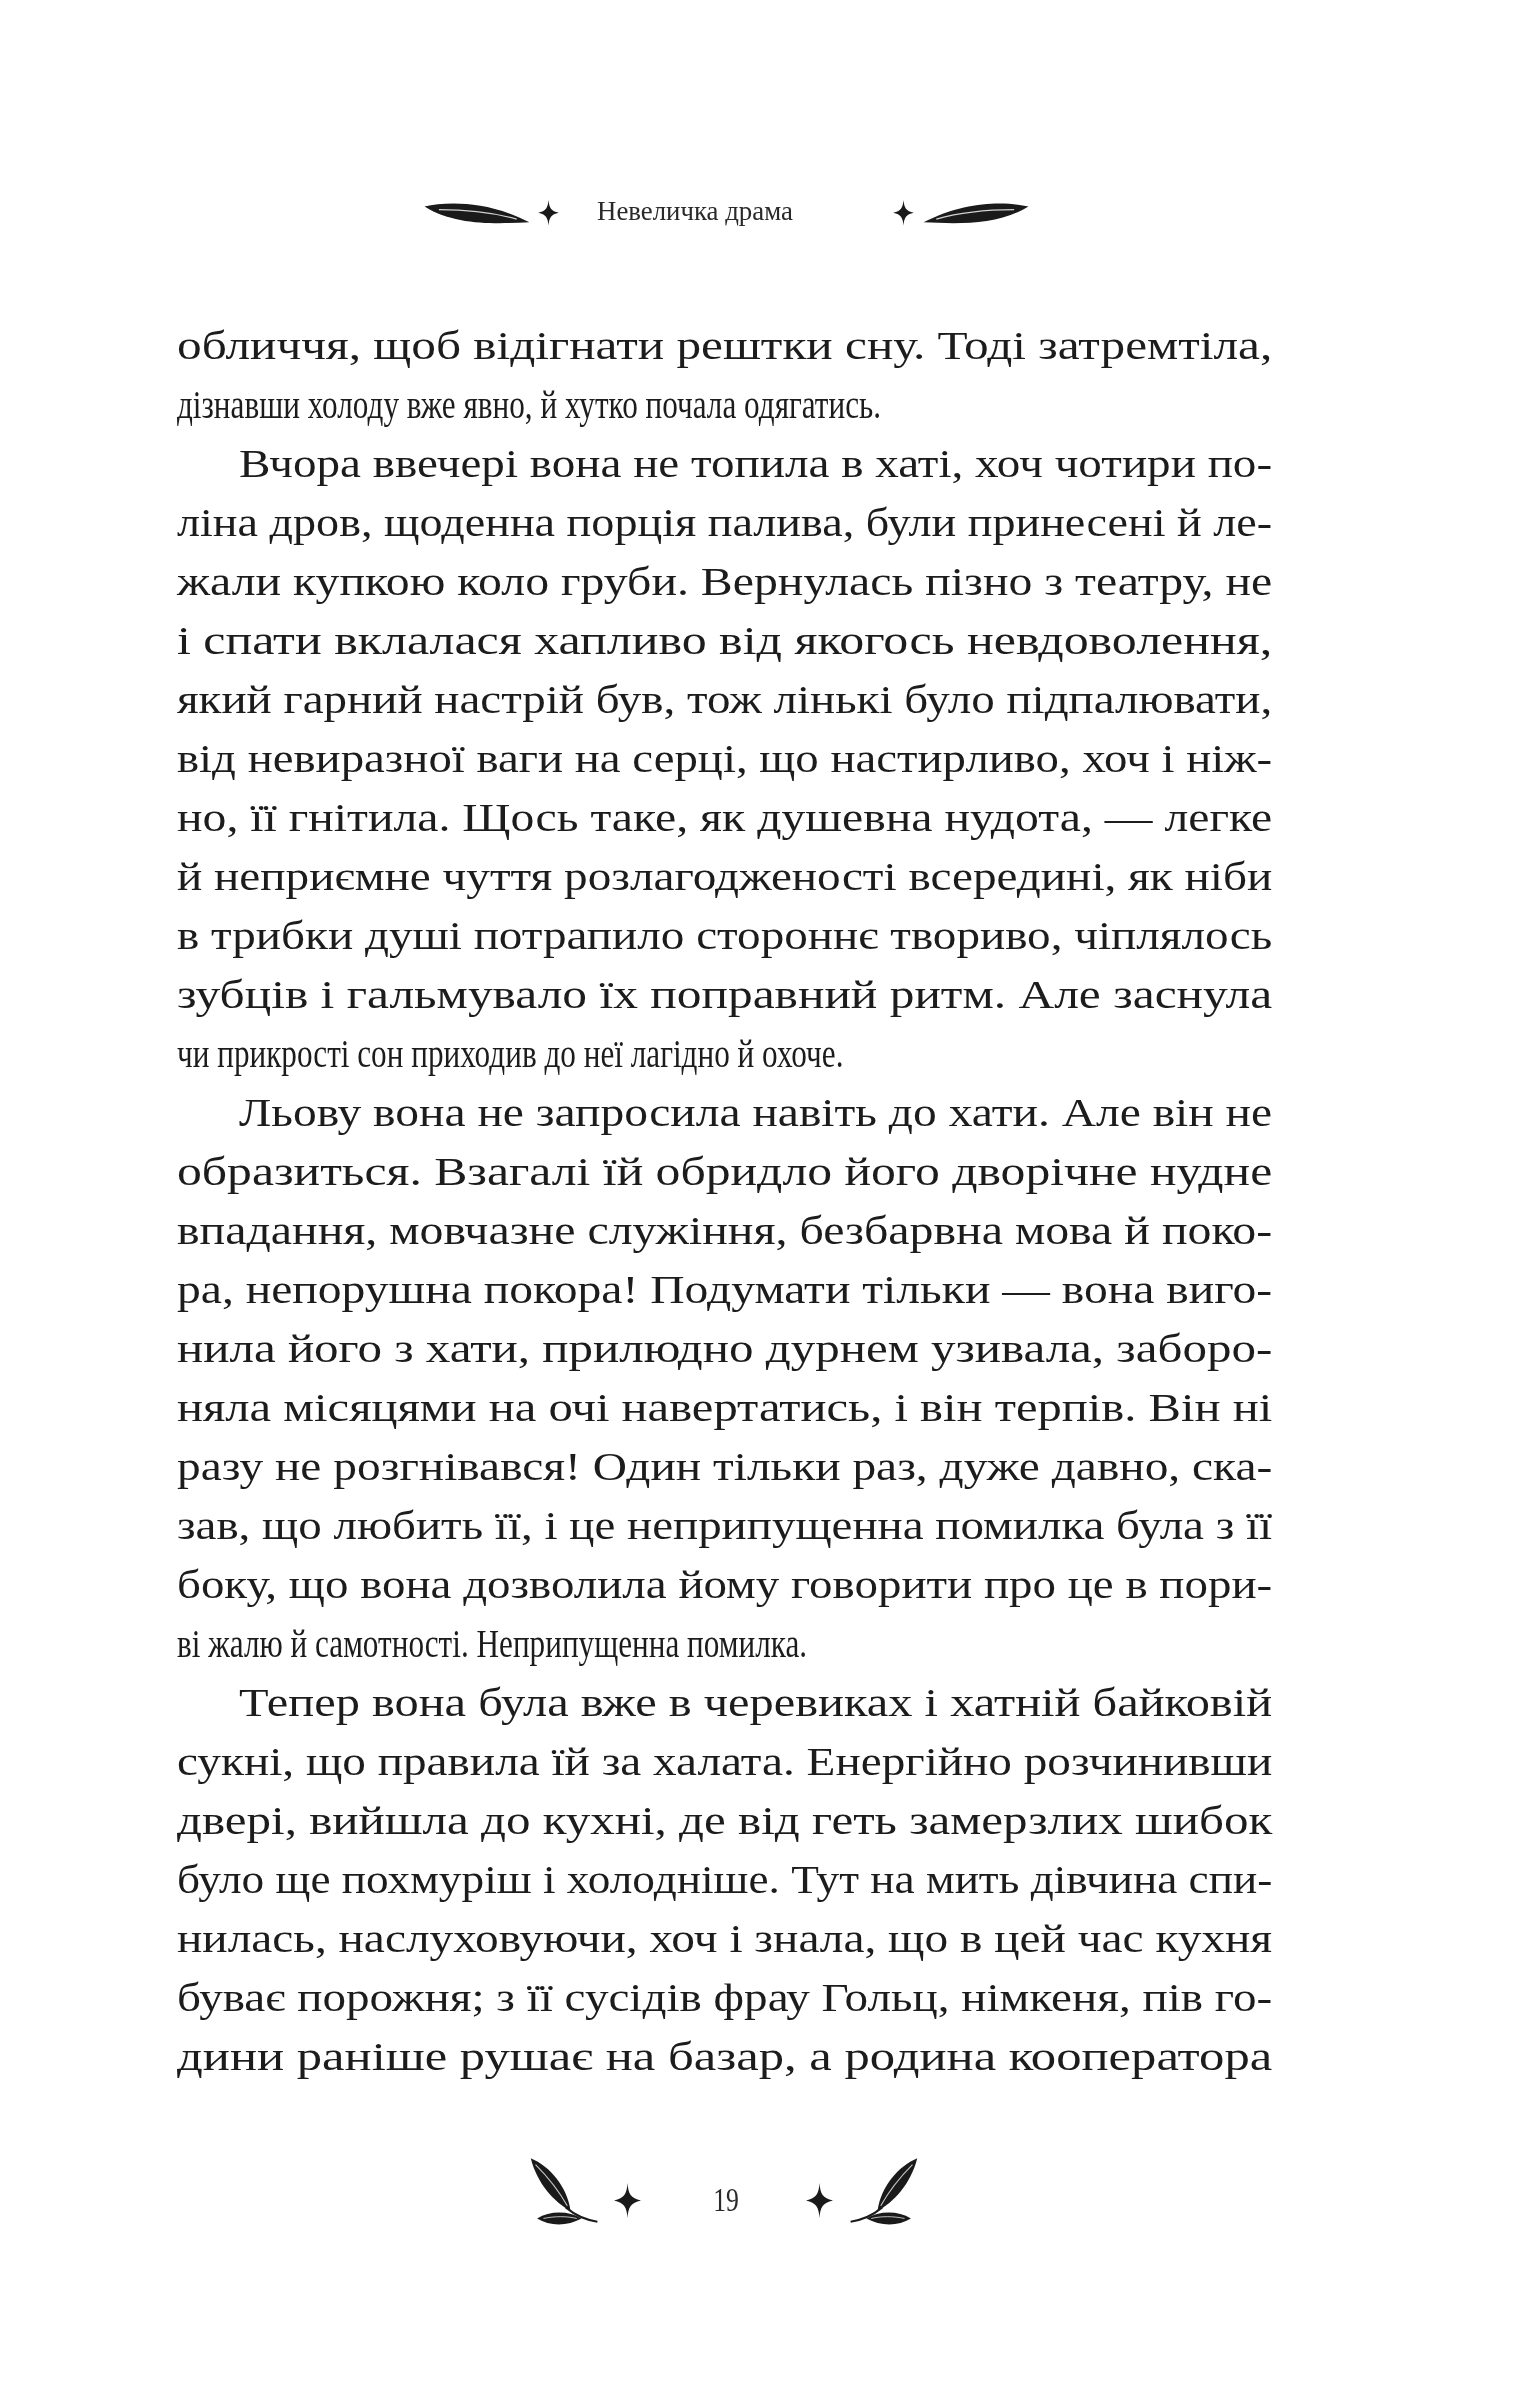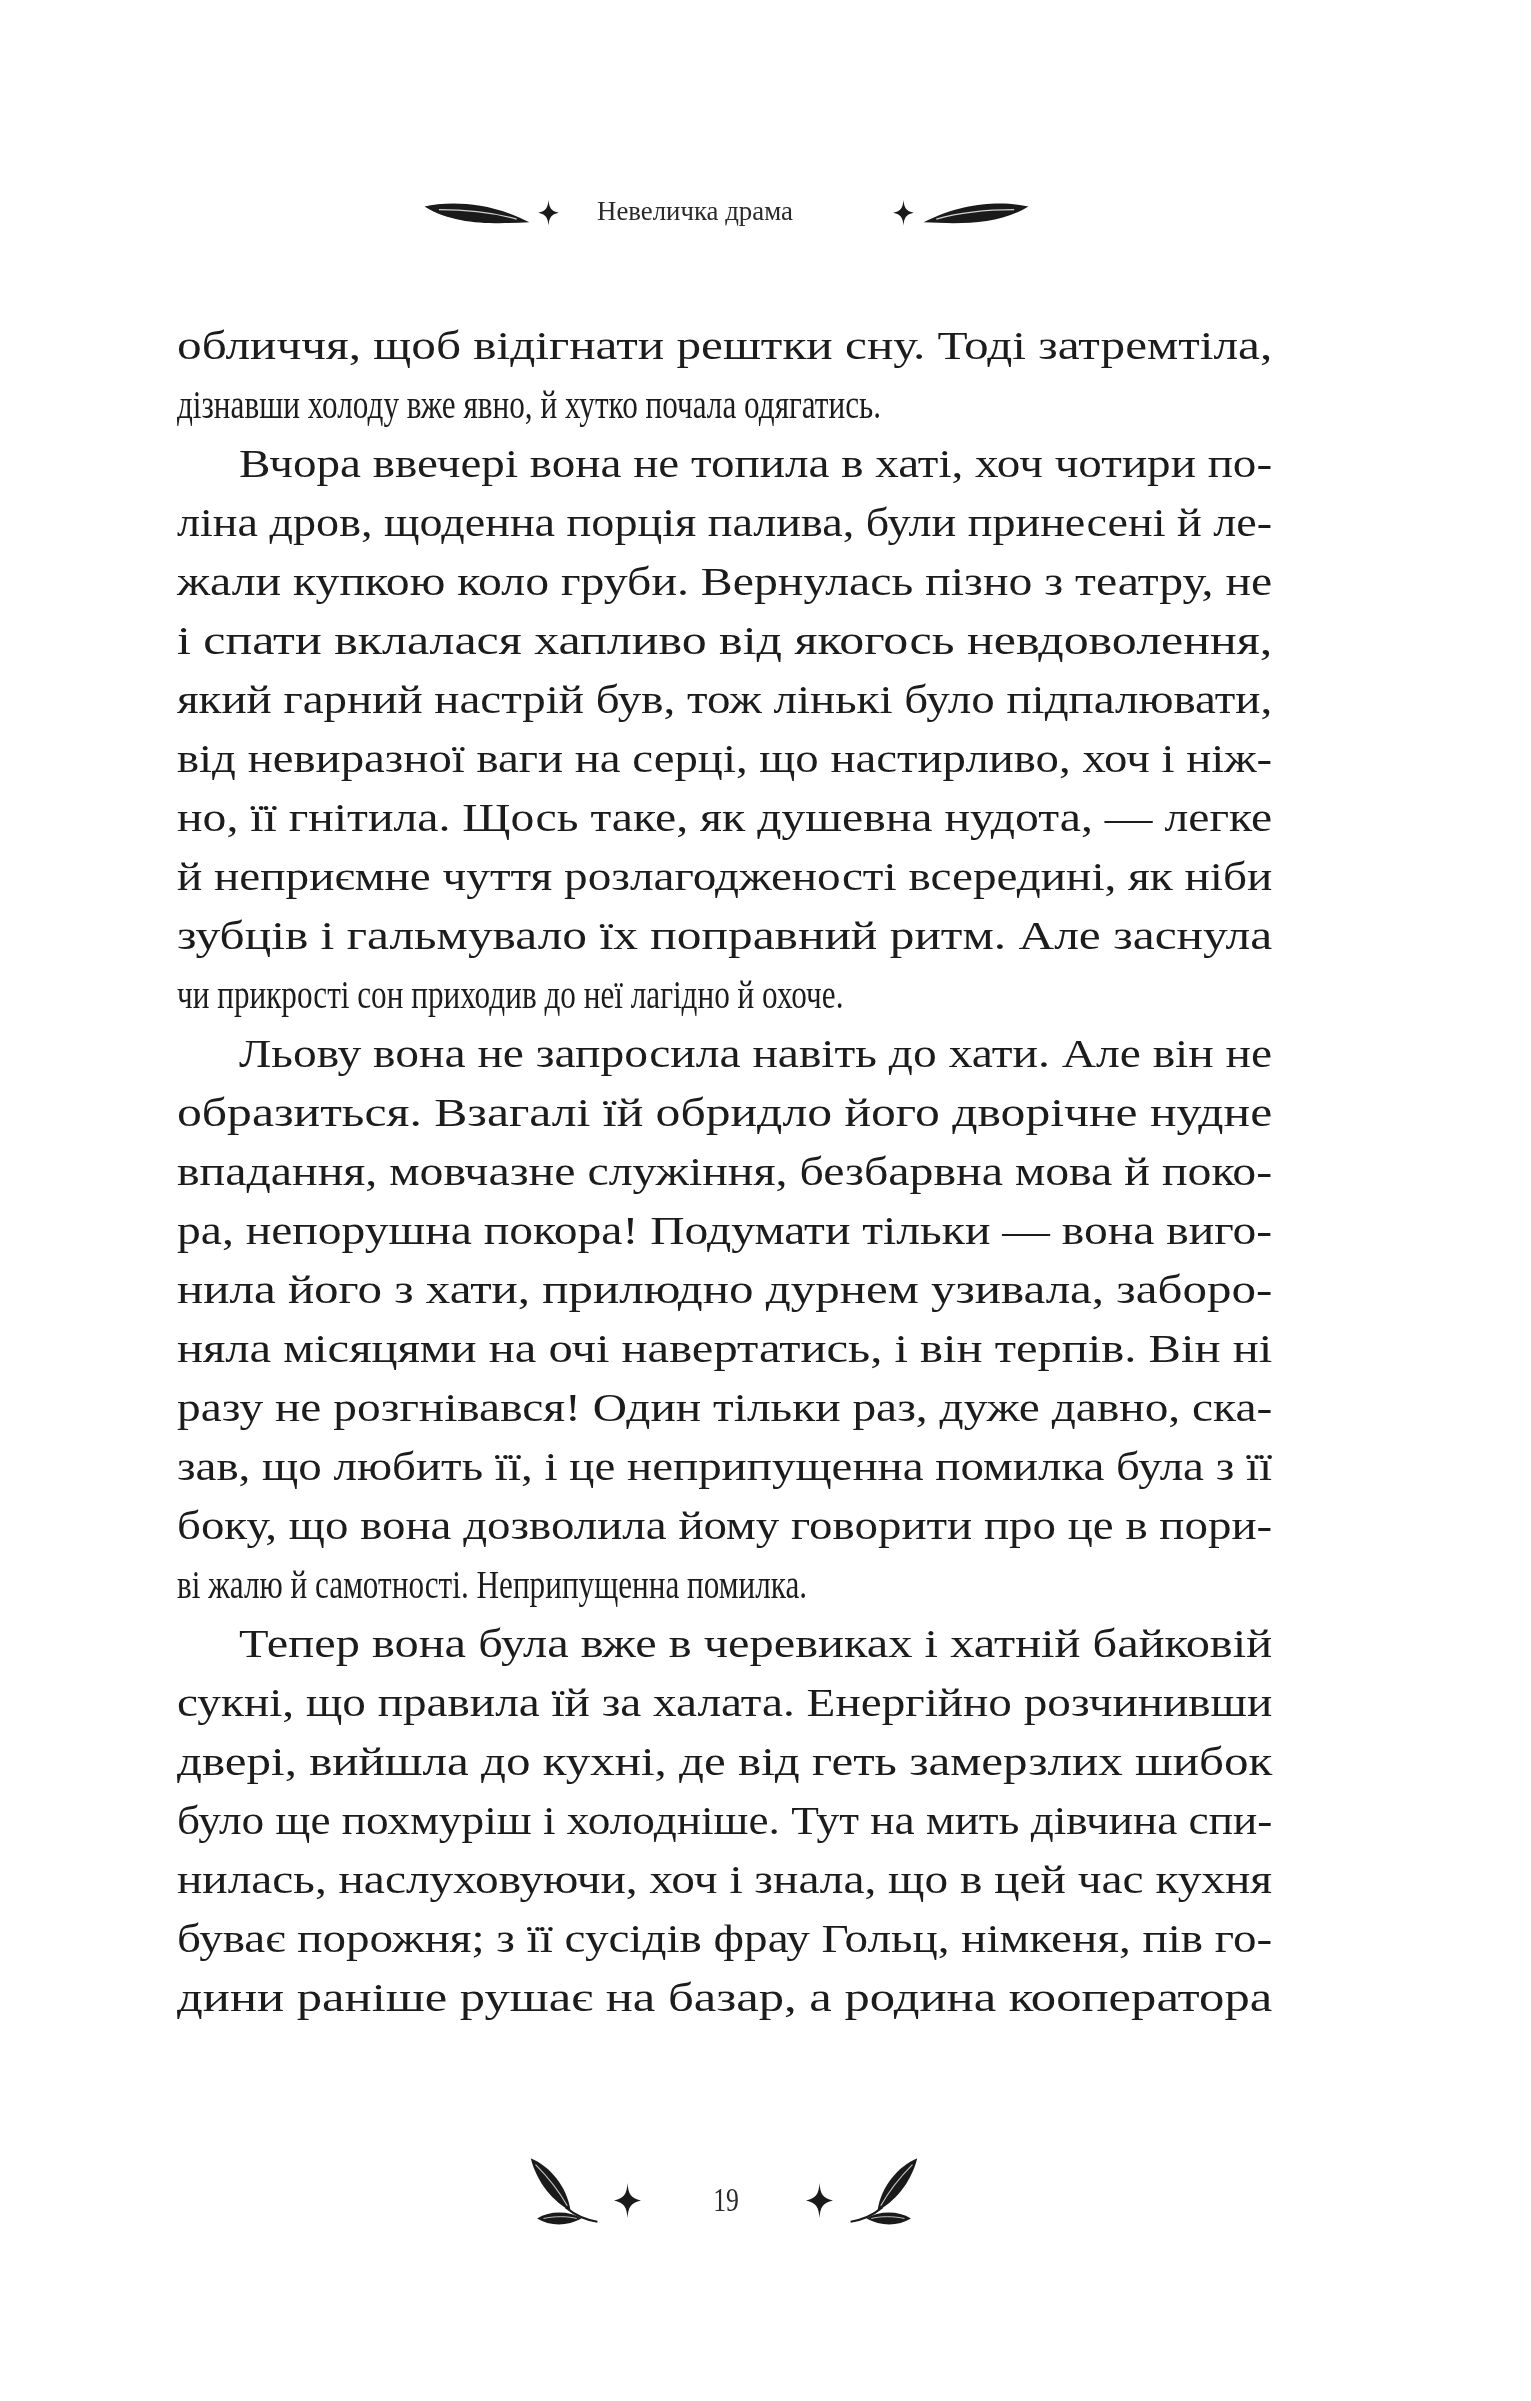--- a/index.html
+++ b/index.html
@@ -136,20 +136,21 @@
       <div class="line"><span class="txt" style="transform: scaleX(1.2635);">обличчя, щоб відігнати рештки сну. Тоді затремтіла,</span></div>
       <div class="line"><span class="txt" style="transform: scaleX(0.8);">дізнавши холоду вже явно, й хутко почала одягатись.</span></div>
       <div class="line indent"><span class="txt" style="transform: scaleX(1.2081);">Вчора ввечері вона не топила в хаті, хоч чотири по-</span></div>
       <div class="line"><span class="txt" style="transform: scaleX(1.183);">ліна дров, щоденна порція палива, були принесені й ле-</span></div>
       <div class="line"><span class="txt" style="transform: scaleX(1.225);">жали купкою коло груби. Вернулась пізно з театру, не</span></div>
       <div class="line"><span class="txt" style="transform: scaleX(1.2805);">і спати вклалася хапливо від якогось невдоволення,</span></div>
       <div class="line"><span class="txt" style="transform: scaleX(1.2049);">який гарний настрій був, тож лінькі було підпалювати,</span></div>
       <div class="line"><span class="txt" style="transform: scaleX(1.2005);">від невиразної ваги на серці, що настирливо, хоч і ніж-</span></div>
       <div class="line"><span class="txt" style="transform: scaleX(1.2237);">но, її гнітила. Щось таке, як душевна нудота, — легке</span></div>
       <div class="line"><span class="txt" style="transform: scaleX(1.2105);">й неприємне чуття розлагодженості всередині, як ніби</span></div>
+      <div class="line"><span class="txt" style="transform: scaleX(1.2087);">в трибки душі потрапило стороннє твориво, чіплялось</span></div>
       <div class="line"><span class="txt" style="transform: scaleX(1.2678);">зубців і гальмувало їх поправний ритм. Але заснула</span></div>
       <div class="line"><span class="txt" style="transform: scaleX(0.8);">чи прикрості сон приходив до неї лагідно й охоче.</span></div>
       <div class="line indent"><span class="txt" style="transform: scaleX(1.2185);">Льову вона не запросила навіть до хати. Але він не</span></div>
       <div class="line"><span class="txt" style="transform: scaleX(1.2733);">образиться. Взагалі їй обридло його дворічне нудне</span></div>
       <div class="line"><span class="txt" style="transform: scaleX(1.2276);">впадання, мовчазне служіння, безбарвна мова й поко-</span></div>
       <div class="line"><span class="txt" style="transform: scaleX(1.2206);">ра, непорушна покора! Подумати тільки — вона виго-</span></div>
       <div class="line"><span class="txt" style="transform: scaleX(1.2564);">нила його з хати, прилюдно дурнем узивала, заборо-</span></div>
       <div class="line"><span class="txt" style="transform: scaleX(1.246);">няла місяцями на очі навертатись, і він терпів. Він ні</span></div>
       <div class="line"><span class="txt" style="transform: scaleX(1.2153);">разу не розгнівався! Один тільки раз, дуже давно, ска-</span></div>
       <div class="line"><span class="txt" style="transform: scaleX(1.2048);">зав, що любить її, і це неприпущенна помилка була з її</span></div>

